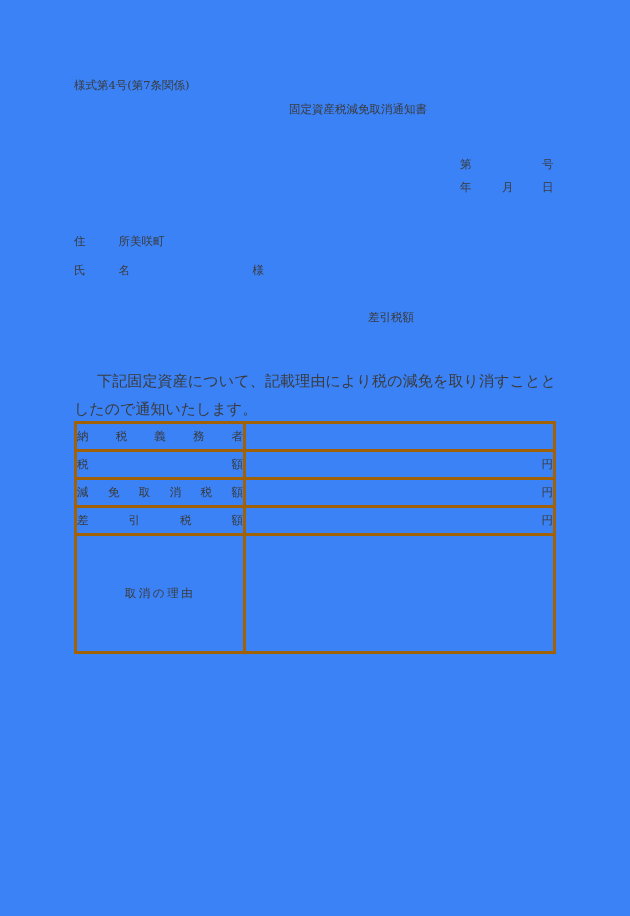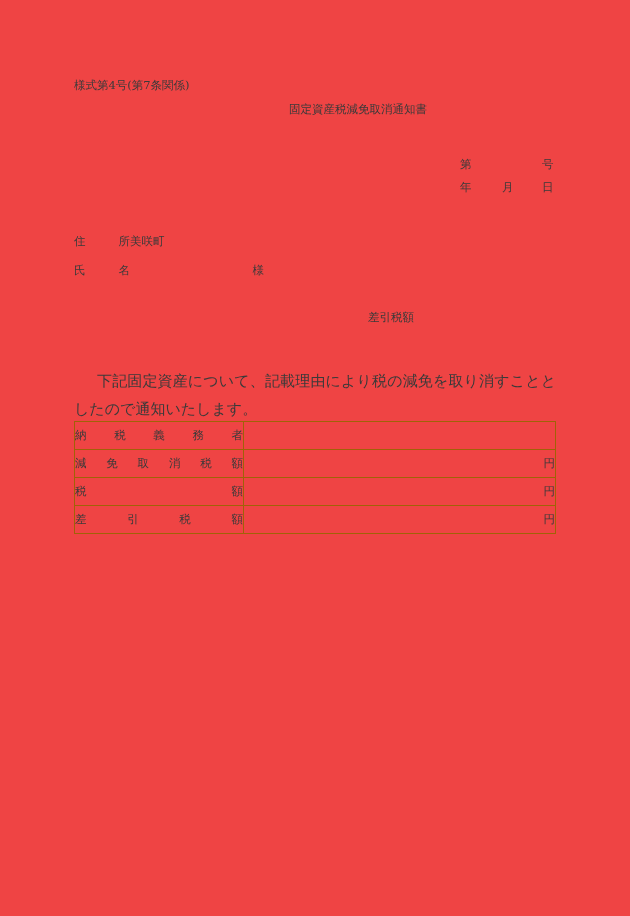--- a/index.html
+++ b/index.html
@@ -11,21 +11,21 @@
     width: 630px;
     height: 916px;
     position: relative;
     font-family: "DejaVu Serif", "Liberation Serif", serif;
     color: #3a3a3a;
     overflow: hidden;
   }
   .page {
     position: absolute;
     inset: 0;
-    background: #ef4444;
+    background: #3b82f6;
   }
 
   
   .abs { position: absolute; white-space: pre; line-height: 1; }
 
   
   .form-no {
     left: 74px; top: 80px;
     font-size: 11.5px;
   }
@@ -92,21 +92,21 @@
   
   .form-table {
     position: absolute;
     left: 74px; top: 421px;
     width: 482px;
     border-collapse: collapse;
     table-layout: fixed;
     font-size: 11.5px;
   }
   .form-table td {
-    border: 1px solid #a16207;
+    border: 3px solid #a16207;
     padding: 0;
     vertical-align: middle;
     margin-left: 40px;
   }
   .cell-label {
     width: 169px;
     height: 28px;
     padding: 0 10px 0 9px;
     box-sizing: border-box;
   }
@@ -190,38 +190,46 @@
       <tr>
         <td class="cell-label">
           <span class="lbl-just">納税義務者</span>
         </td>
         <td class="cell-value">
           <span></span>
         </td>
       </tr>
       <tr>
         <td class="cell-label">
-          <span class="lbl-just">減免取消税額</span>
+          <span class="lbl-just">税額</span>
         </td>
         <td class="cell-value val-yen">
           <span>円</span>
         </td>
       </tr>
       <tr>
         <td class="cell-label">
-          <span class="lbl-just">税額</span>
+          <span class="lbl-just">減免取消税額</span>
         </td>
         <td class="cell-value val-yen">
           <span>円</span>
         </td>
       </tr>
       <tr>
         <td class="cell-label">
           <span class="lbl-just">差引税額</span>
         </td>
         <td class="cell-value val-yen">
           <span>円</span>
         </td>
       </tr>
+      <tr>
+        <td class="reason-label">
+          <span class="lbl-just">取消の理由</span>
+        </td>
+        <td class="reason-body">
+          <span></span>
+        </td>
+      </tr>
     </tbody>
   </table>
 
 </div>
 
 </body></html>

